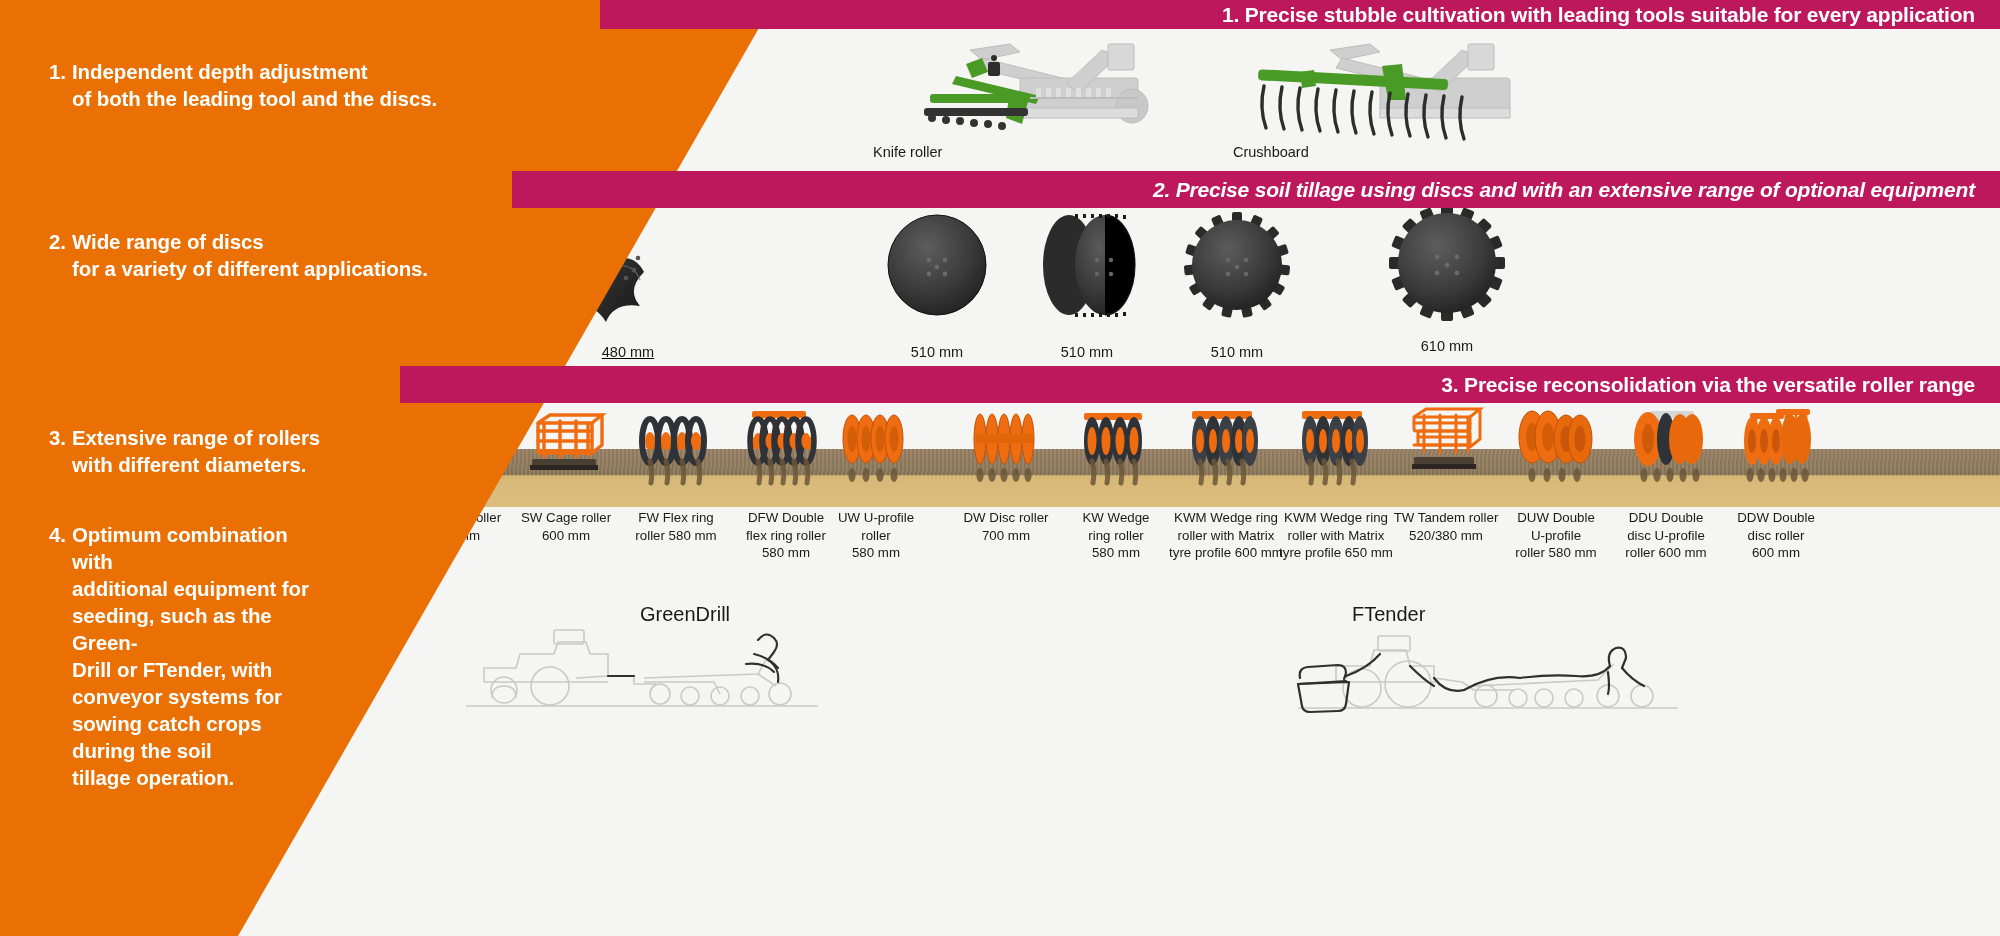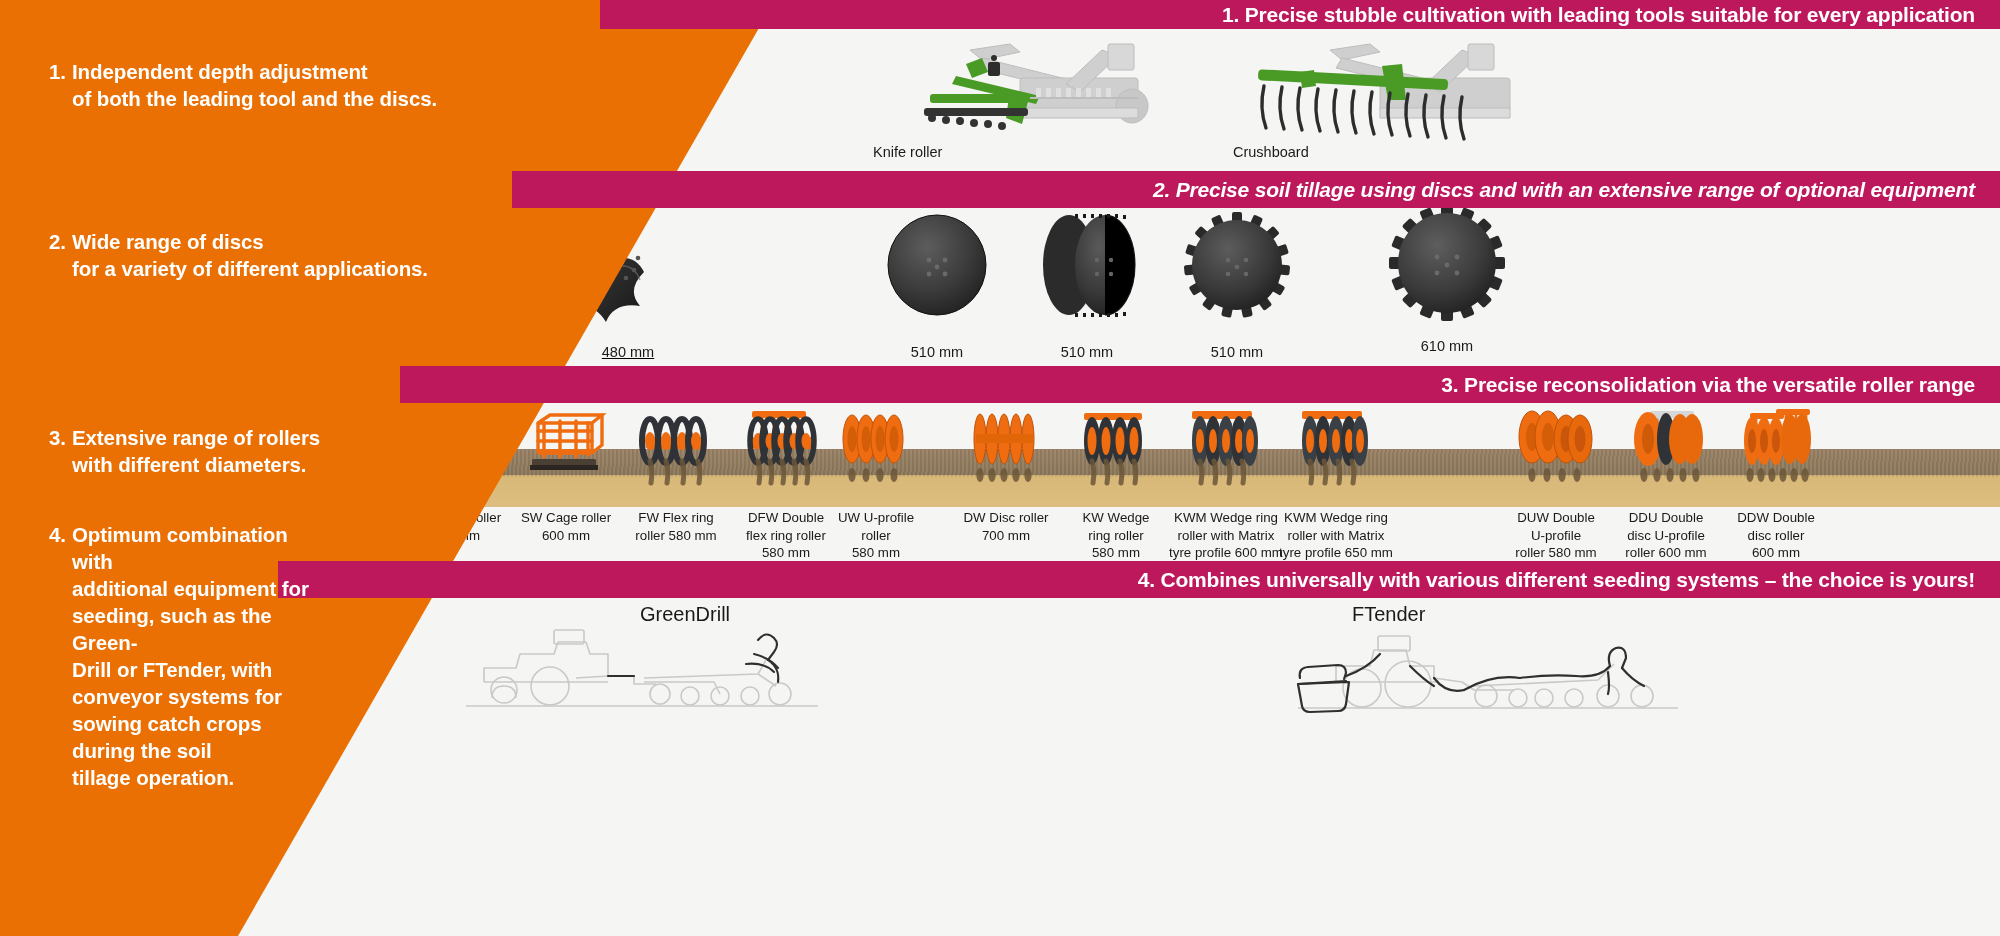--- a/index.html
+++ b/index.html
@@ -661,20 +661,38 @@
           <path d="M18 58 q3 10 1 22" stroke="#6b5638" stroke-width="5" fill="none" stroke-linecap="round" opacity=".85"></path>
               <path d="M32 58 q3 10 1 22" stroke="#6b5638" stroke-width="5" fill="none" stroke-linecap="round" opacity=".85"></path>
               <path d="M46 58 q3 10 1 22" stroke="#6b5638" stroke-width="5" fill="none" stroke-linecap="round" opacity=".85"></path>
               <path d="M60 58 q3 10 1 22" stroke="#6b5638" stroke-width="5" fill="none" stroke-linecap="round" opacity=".85"></path>
             </svg>
           </div>
           <div class="roller-cap">KWM Wedge ring
 roller with Matrix
 tyre profile 650 mm</div>
         </div>
+        <div class="roller-col" style="left: 1002px;">
+          <div class="roller-art">
+            <svg width="88" height="104" viewBox="0 0 88 104">
+          <g stroke="#ef6d10" stroke-width="3" fill="none" stroke-linecap="round">
+            <rect x="12" y="14" width="56" height="14" rx="2"></rect>
+            <rect x="16" y="28" width="52" height="14" rx="2"></rect>
+            <path d="M12 20 L68 20 M16 34 L68 34 M12 42 L70 42"></path>
+            <path d="M22 12 L22 48 M38 12 L38 50 M54 12 L54 50 M66 14 L66 48"></path>
+            <path d="M12 14 L24 6 L78 6 L68 14"></path>
+            <path d="M78 6 L78 36 L68 44"></path>
+          </g>
+          <rect x="12" y="54" width="60" height="10" rx="1.5" fill="#4a3f33"></rect>
+          <rect x="10" y="61" width="64" height="5" fill="#2b2622"></rect>
+            </svg>
+          </div>
+          <div class="roller-cap">TW Tandem roller
+520/380 mm</div>
+        </div>
         <div class="roller-col" style="left: 1112px;">
           <div class="roller-art">
             <svg width="88" height="104" viewBox="0 0 88 104">
           <g>
 
               <ellipse cx="20" cy="34" rx="13" ry="26" fill="#ef6d10" stroke="#bf5208" stroke-width="1"></ellipse>
               <ellipse cx="20" cy="34" rx="6" ry="14" fill="#d45d07"></ellipse>
               <ellipse cx="36" cy="34" rx="13" ry="26" fill="#ef6d10" stroke="#bf5208" stroke-width="1"></ellipse>
               <ellipse cx="36" cy="34" rx="6" ry="14" fill="#d45d07"></ellipse>
 
@@ -826,23 +844,20 @@
 
   <div class="bar" id="bar1">
     <span class="bar-title">1. Precise stubble cultivation with leading tools suitable for every application</span>
   </div>
   <div class="bar" id="bar2">
     <span class="bar-title">2. Precise soil tillage using discs and with an extensive range of optional equipment</span>
   </div>
   <div class="bar" id="bar3">
     <span class="bar-title">3. Precise reconsolidation via the versatile roller range</span>
   </div>
-  <div class="bar" id="bar4">
-    <span class="bar-title">4. Combines universally with various different seeding systems – the choice is yours!</span>
-  </div>
 
   <div class="bullets">
     <div class="bullet" id="b1">
       <span class="num">1.</span>
       <span class="txt">Independent depth adjustment
 of both the leading tool and the discs.</span>
     </div>
     <div class="bullet" id="b2">
       <span class="num">2.</span>
       <span class="txt">Wide range of discs

